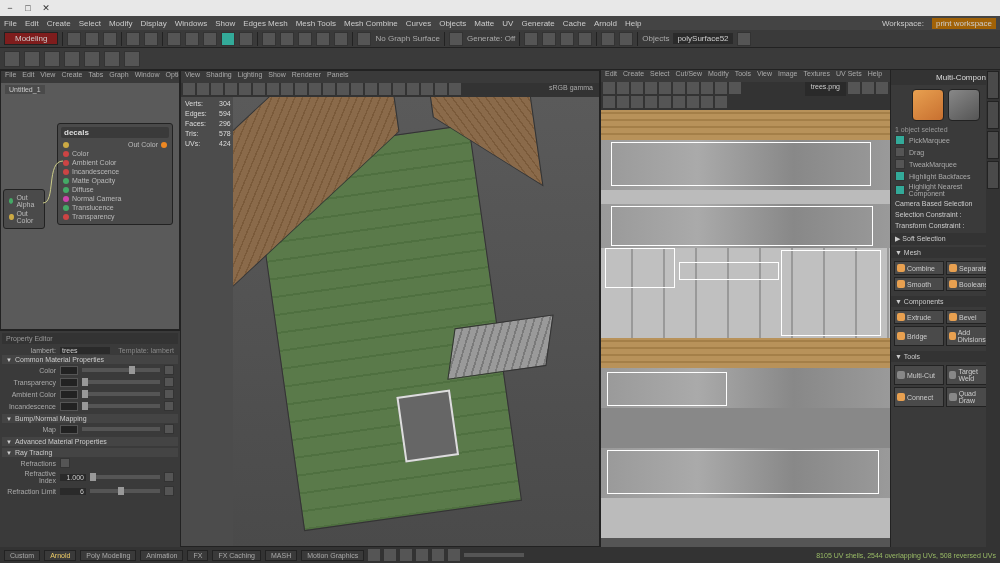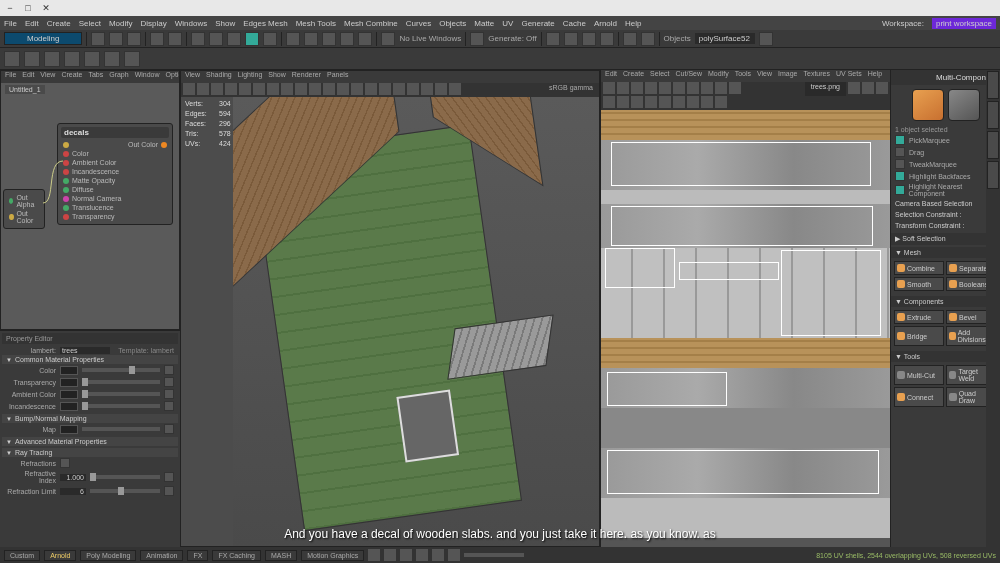--- a/index.html
+++ b/index.html
@@ -9,21 +9,21 @@
 .titlebar { height:16px; background:#e8e8e8; color:#333; display:flex; align-items:center; padding:0 4px; font-size:9px; justify-content:space-between; }
 .titlebar .winbtns { display:flex; gap:6px; }
 .titlebar .winbtns span { width:12px; height:12px; display:flex; align-items:center; justify-content:center; cursor:default; }
 
 
 .mainmenu { height:14px; background:#444; display:flex; align-items:center; padding:0 4px; gap:8px; font-size:8px; color:#ccc; }
 .mainmenu span { cursor:default; }
 
 
 .toolstrip { height:18px; background:#3a3a3a; display:flex; align-items:center; padding:0 4px; gap:4px; border-bottom:1px solid #222; }
-.toolstrip .dd { background:#0c4a6e; color:#ccc; padding:1px 22px; font-size:8px; border:1px solid #222; }
+.toolstrip .dd { background:#7f1d1d; color:#ccc; padding:1px 10px; font-size:8px; border:1px solid #222; }
 .toolstrip .ic { width:14px; height:14px; background:#555; border:1px solid #333; }
 .toolstrip .ic.on { background:#3a9; }
 .toolstrip .sep { width:1px; height:14px; background:#222; }
 .toolstrip .txt { font-size:8px; color:#aaa; }
 .toolstrip .fld { background:#2a2a2a; color:#ccc; padding:1px 4px; font-size:8px; min-width:60px; }
 
 
 .shelf { height:22px; background:#3a3a3a; display:flex; align-items:center; padding:0 4px; gap:4px; border-bottom:1px solid #222; }
 .shelf .ic { width:16px; height:16px; background:#555; border:1px solid #333; }
 
@@ -155,21 +155,21 @@
   <span>Mesh Combine</span>
   <span>Curves</span>
   <span>Objects</span>
   <span>Matte</span>
   <span>UV</span>
   <span>Generate</span>
   <span>Cache</span>
   <span>Arnold</span>
   <span>Help</span>
   <span style="margin-left:auto">Workspace:</span>
-  <span class="dd" style="background:#6d28d9;padding:1px 4px">print workspace</span>
+  <span class="dd" style="background:#a16207;padding:1px 4px">print workspace</span>
 </div>
 
 <div class="toolstrip">
   <span class="dd">Modeling</span>
   <span class="sep"></span>
   <span class="ic"></span>
   <span class="ic"></span>
   <span class="ic"></span>
   <span class="sep"></span>
   <span class="ic"></span>
@@ -181,21 +181,21 @@
   <span class="ic on"></span>
   <span class="ic"></span>
   <span class="sep"></span>
   <span class="ic"></span>
   <span class="ic"></span>
   <span class="ic"></span>
   <span class="ic"></span>
   <span class="ic"></span>
   <span class="sep"></span>
   <span class="ic"></span>
-  <span class="txt">No Live Windows</span>
+  <span class="txt">No Graph Surface</span>
   <span class="sep"></span>
   <span class="ic"></span>
   <span class="txt">Generate: Off</span>
   <span class="sep"></span>
   <span class="ic"></span>
   <span class="ic"></span>
   <span class="ic"></span>
   <span class="ic"></span>
   <span class="sep"></span>
   <span class="ic"></span>
@@ -608,21 +608,20 @@
 </div>
 
 <div class="vtb">
   <div class="ic"></div>
   <div class="ic"></div>
   <div class="ic"></div>
   <div class="ic"></div>
 </div>
 
 <div class="subtitle">
-  <div class="en">And you have a decal of wooden slabs. and you just take it here. as you know. as</div>
 </div>
 
 <div class="statusbar">
   <span class="seg">Custom</span>
   <span class="seg a">Arnold</span>
   <span class="seg">Poly Modeling</span>
   <span class="seg">Animation</span>
   <span class="seg">FX</span>
   <span class="seg">FX Caching</span>
   <span class="seg">MASH</span>

